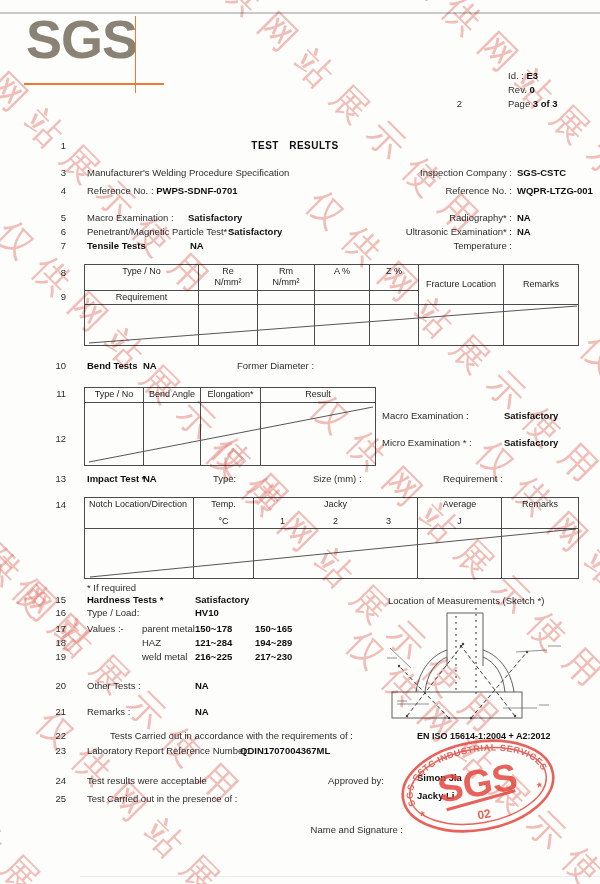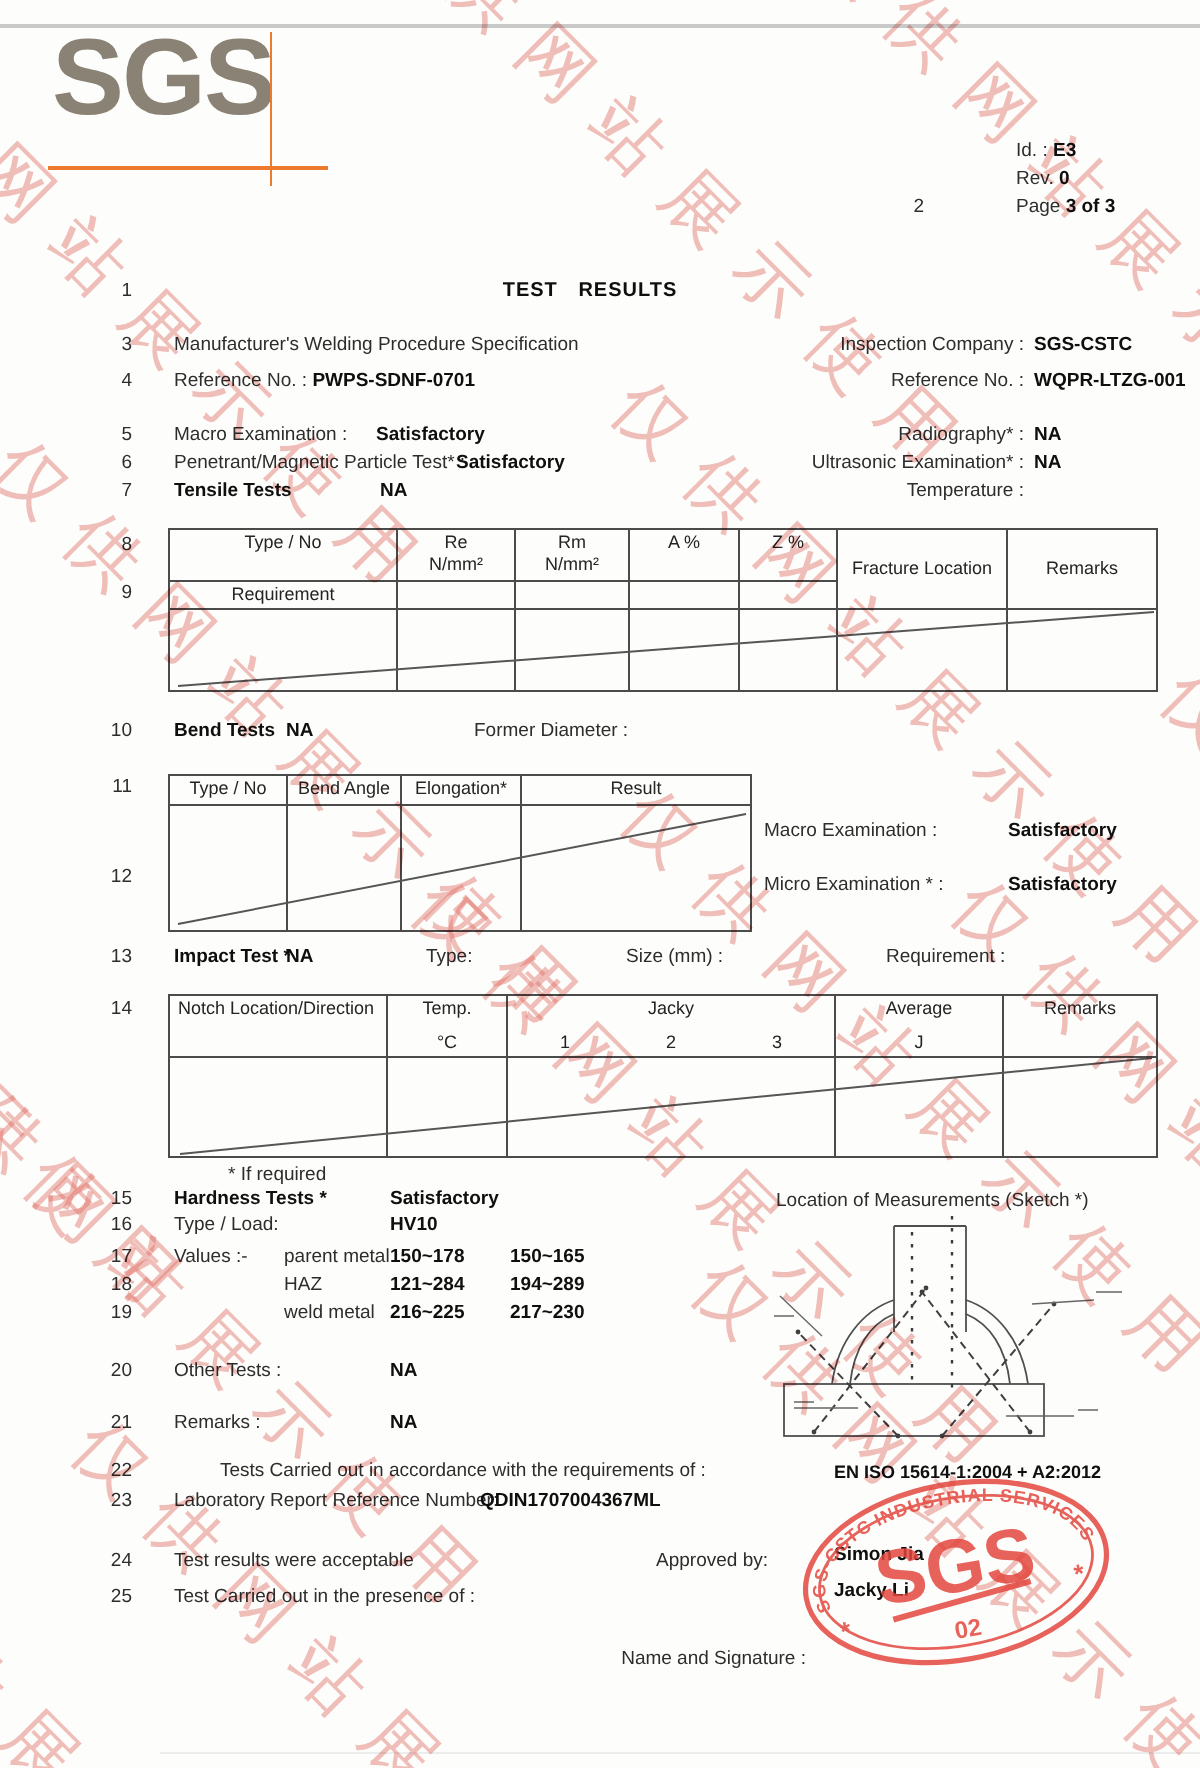--- a/index.html
+++ b/index.html
@@ -216,21 +216,21 @@
           <td></td>
       <td></td>
           <td></td>
       <td></td>
     </tr>
   </tbody>
     </table>
   <svg class="diag" style="left:84px;top:497px;" width="494" height="83">
     <line x1="6" y1="80" x2="492" y2="32" stroke="#565656" stroke-width="1"></line>
   </svg>
-  <div class="t" style="left:87px;top:582px;margin-left:27px;">* If required</div>
+  <div class="t" style="left:87px;top:582px;">* If required</div>
 
   <div class="t b" style="left:87px;top:594px;">Hardness Tests *</div>
   <div class="t b" style="left:195px;top:594px;">Satisfactory</div>
   <div class="t" style="left:87px;top:607px;">Type / Load:</div>
   <div class="t b" style="left:195px;top:607px;">HV10</div>
   <div class="t" style="left:87px;top:623px;">Values :-</div>
 
   <div class="t" style="left:142px;top:623px;">parent metal</div>
   <div class="t b" style="left:195px;top:623px;">150~178</div>
   <div class="t b" style="left:255px;top:623px;">150~165</div>

